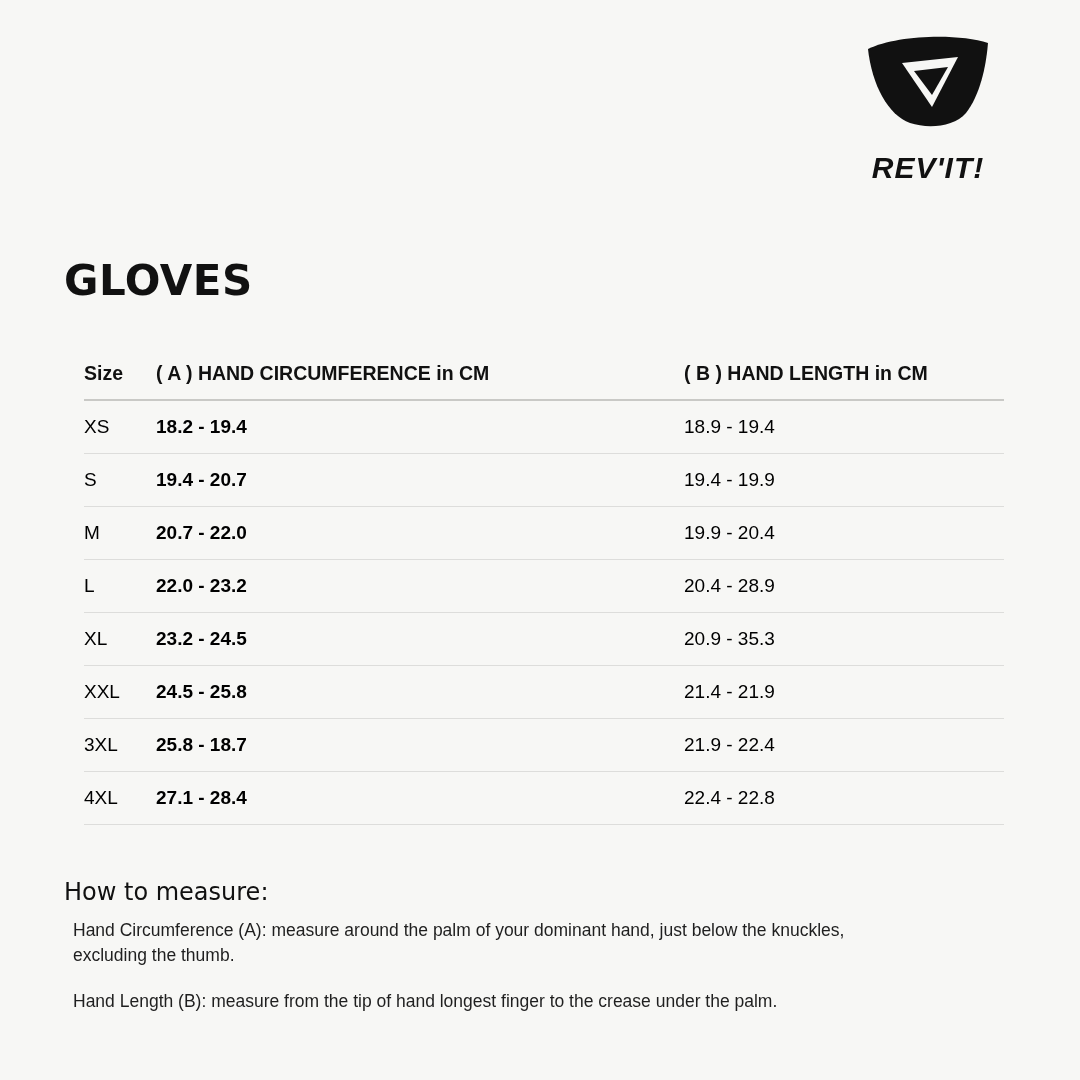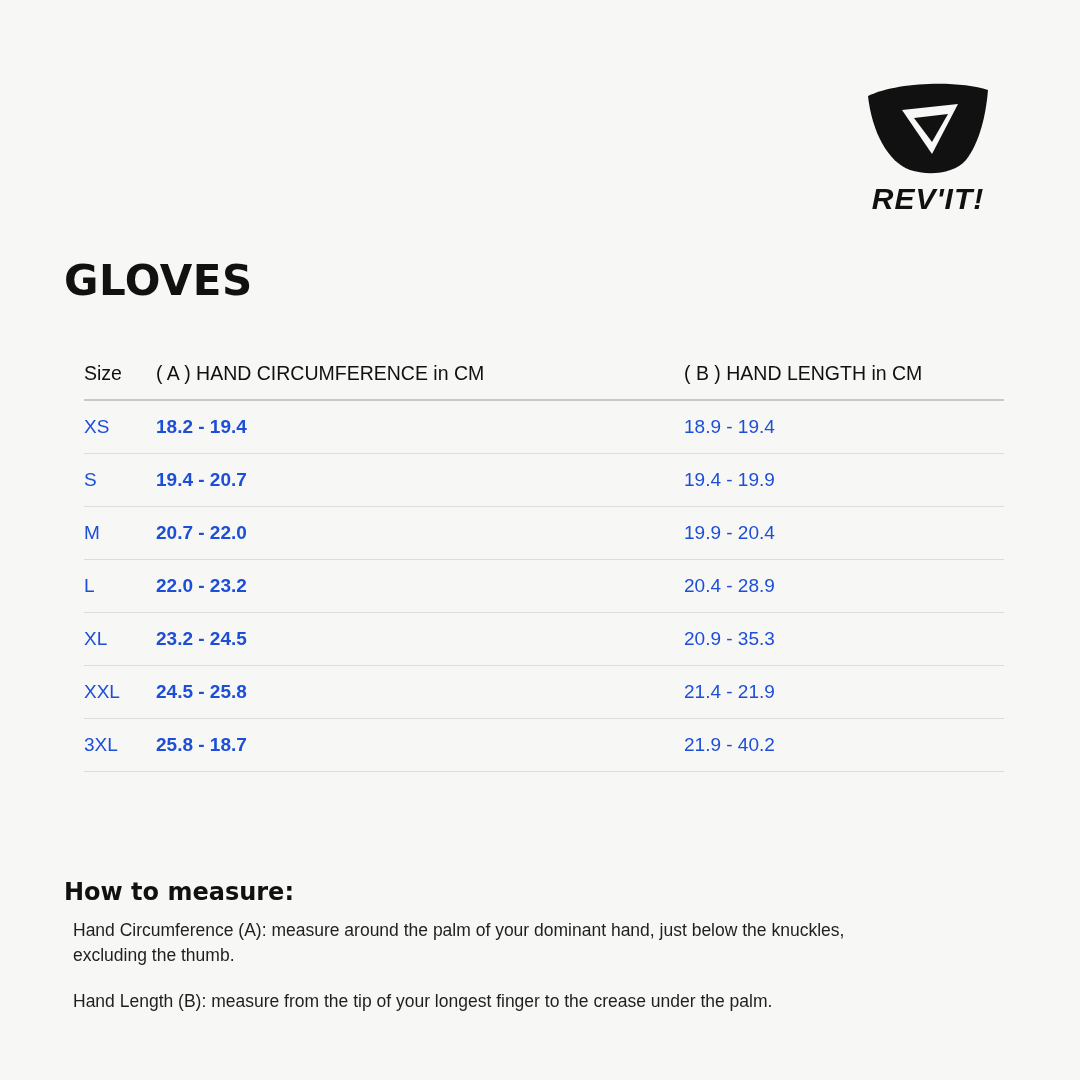--- a/index.html
+++ b/index.html
@@ -12,28 +12,28 @@
     background: #f7f7f5;
     font-family: "Liberation Sans", sans-serif;
     color: #1a1a1a;
     position: relative;
     overflow: hidden;
   }
 
   
   .brand {
     position: absolute;
-    top: 64px;
+    top: 33px;
     right: 62px;
     width: 180px;
     height: 150px;
     display: flex;
     flex-direction: column;
     align-items: center;
-    justify-content: flex-end;
+    justify-content: space-between;
   }
   .brand-mark {
     width: 132px;
     height: 96px;
   }
   .brand-word {
     margin-top: 8px;
     font-family: "Liberation Sans", sans-serif;
     font-weight: bold;
     font-style: italic;
@@ -64,30 +64,30 @@
     width: 920px;
   }
   table.size-table {
     width: 100%;
     border-collapse: collapse;
     font-size: 19px;
   }
   table.size-table th {
     text-align: left;
     font-size: 19.5px;
-    font-weight: normal;
+    font-weight: bold;
     color: #111;
     padding: 0 0 14px 0;
     border-bottom: 2px solid #c9c9c6;
     vertical-align: bottom;
   }
   table.size-table td {
     padding: 15px 0 15px 0;
     border-bottom: 1px solid #dddddb;
-    color: #1d4ed8;
+    color: #000000;
     font-size: 19px;
     vertical-align: middle;
     margin-top: 36px;
   }
   table.size-table tr:last-child td {
     border-bottom: 1px solid #dddddb;
   }
   .col-size { width: 72px; }
   .col-a    { width: 528px; }
   .col-b    { width: auto; }
@@ -99,21 +99,21 @@
 
   
   .measure {
     position: absolute;
     top: 878px;
     left: 64px;
     width: 880px;
   }
   .measure-heading {
     font-size: 24px;
-    font-weight: bold;
+    font-weight: normal;
     color: #111;
     margin: 0 0 12px 0;
     font-family: "DejaVu Sans", sans-serif;
   }
   .measure-p {
     font-size: 17.5px;
     line-height: 1.45;
     color: #1f1f1f;
     margin: 0 0 20px 9px;
     max-width: 830px;
@@ -170,23 +170,28 @@
         <td class="col-b">20.9 - 35.3</td>
       </tr>
       <tr>
         <td class="col-size">XXL</td>
         <td class="col-a">24.5 - 25.8</td>
         <td class="col-b">21.4 - 21.9</td>
       </tr>
       <tr>
         <td class="col-size">3XL</td>
         <td class="col-a">25.8 - 18.7</td>
-        <td class="col-b">21.9 - 40.2</td>
+        <td class="col-b">21.9 - 22.4</td>
+      </tr>
+      <tr>
+        <td class="col-size">4XL</td>
+        <td class="col-a">27.1 - 28.4</td>
+        <td class="col-b">22.4 - 22.8</td>
       </tr>
     </tbody>
   </table>
 </div>
 
 <div class="measure">
   <div class="measure-heading">How to measure:</div>
   <p class="measure-p">Hand Circumference (A): measure around the palm of your dominant hand, just below the knuckles, excluding the thumb.</p>
-  <p class="measure-p">Hand Length (B): measure from the tip of your longest finger to the crease under the palm.</p>
+  <p class="measure-p">Hand Length (B): measure from the tip of hand longest finger to the crease under the palm.</p>
 </div>
 
 </body></html>

